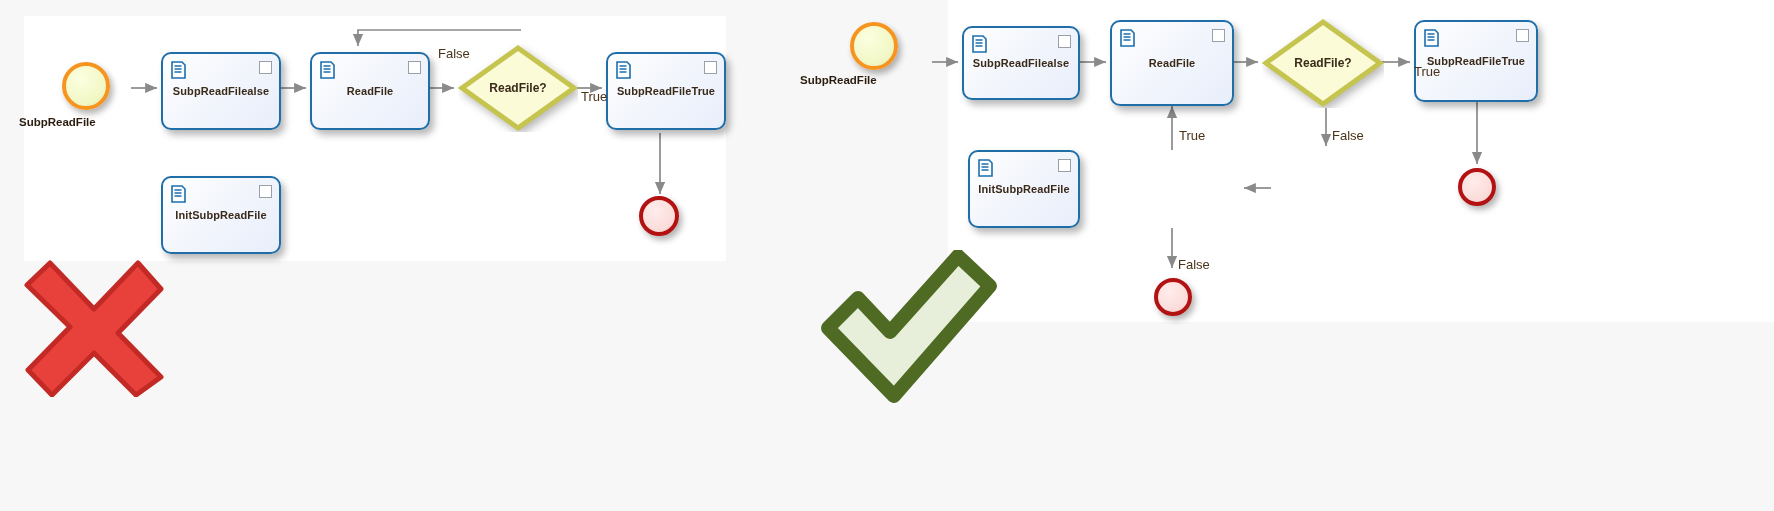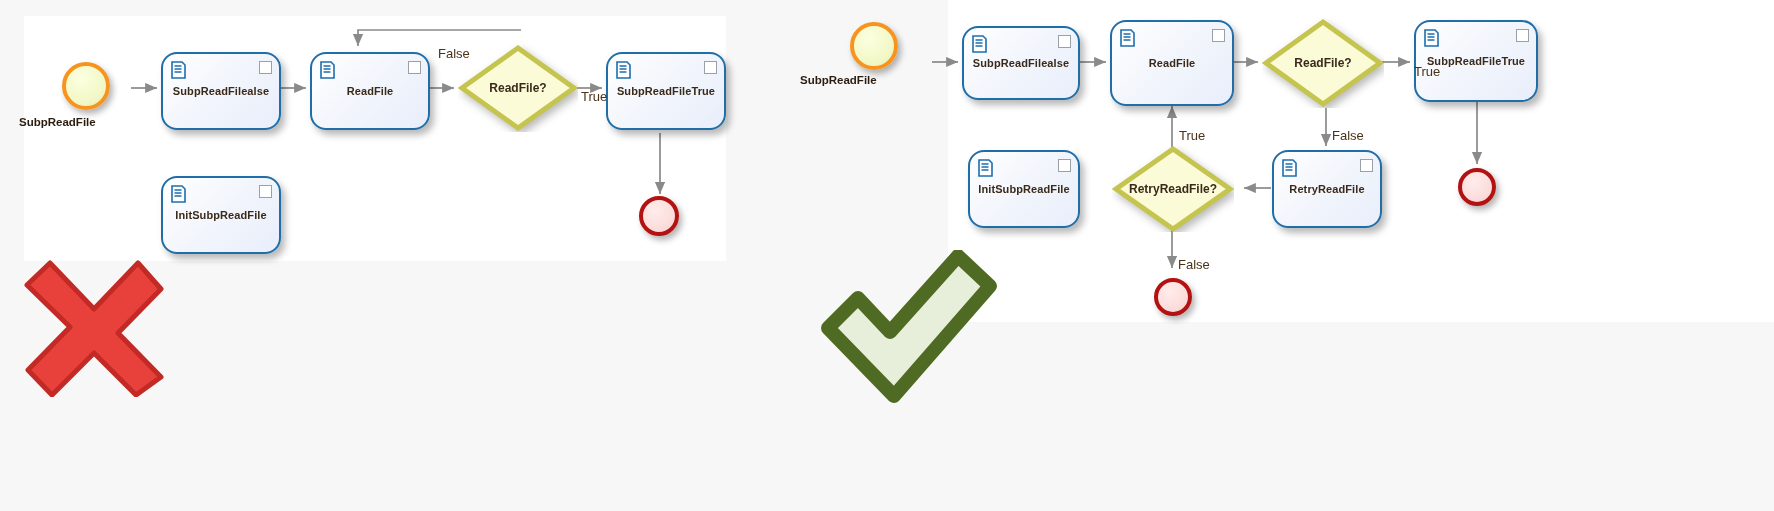--- a/index.html
+++ b/index.html
@@ -19,21 +19,21 @@
   #mark-check{left:818px;top:250px;width:180px;height:155px;}
 
   
   .node{position:absolute;}
 
   
   .task{
     box-sizing:border-box;
     background:linear-gradient(135deg,#ffffff 0%,#f3f6fc 45%,#e8eefb 100%);
     border:2.5px solid #1f6ea8;
-    border-radius:16px;
+    border-radius:10px;
     box-shadow:4px 5px 7px rgba(0,0,0,0.28);
     padding-left:24px;
   }
   .task .label{
     position:absolute;left:0;right:0;top:50%;transform:translateY(-50%);
     text-align:center;
     font-size:11px;font-weight:bold;color:#3a2a1a;
     letter-spacing:.1px;line-height:1.1;
     padding:0 4px;
   }
@@ -235,37 +235,21 @@
         <path d="M1,1 H11 L14,4 V17 H1 Z" fill="#ffffff" stroke="#1c6fb0" stroke-width="1.6"></path>
         <path d="M3.5,5 H10.5 M3.5,8 H10.5 M3.5,11 H10.5" stroke="#1c6fb0" stroke-width="1.4"></path>
       </svg>
     </span>
     <span class="sq-icon"></span>
     <span class="label">SubpReadFileTrue</span>
   </div>
 
   <div class="end-circle" style="left:510px;top:168px;width:38px;height:38px;"></div>
 
-  <div class="task node" style="left:324px;top:150px;width:110px;height:78px;">
-    <span class="doc-icon">
-      <svg width="15" height="18" viewBox="0 0 15 18">
-        <path d="M1,1 H11 L14,4 V17 H1 Z" fill="#ffffff" stroke="#1c6fb0" stroke-width="1.6"></path>
-        <path d="M3.5,5 H10.5 M3.5,8 H10.5 M3.5,11 H10.5" stroke="#1c6fb0" stroke-width="1.4"></path>
-      </svg>
-    </span>
-    <span class="sq-icon"></span>
-    <span class="label">RetryReadFile</span>
-  </div>
-
-  <div class="diamond" style="left:164px;top:146px;width:122px;height:86px;">
-    <svg width="122" height="86" viewBox="0 0 122 86">
-      <polygon points="61,3 118,43 61,83 4,43" fill="#fbfbd8" stroke="#c4c44f" stroke-width="5" style="filter:drop-shadow(3px 4px 4px rgba(0,0,0,0.28));"></polygon>
-    </svg>
-    <span class="dlabel">RetryReadFile?</span>
-  </div>
+
 
   <div class="task node" style="left:20px;top:150px;width:112px;height:78px;">
     <span class="doc-icon">
       <svg width="15" height="18" viewBox="0 0 15 18">
         <path d="M1,1 H11 L14,4 V17 H1 Z" fill="#ffffff" stroke="#1c6fb0" stroke-width="1.6"></path>
         <path d="M3.5,5 H10.5 M3.5,8 H10.5 M3.5,11 H10.5" stroke="#1c6fb0" stroke-width="1.4"></path>
       </svg>
     </span>
     <span class="sq-icon"></span>
     <span class="label">InitSubpReadFile</span>

